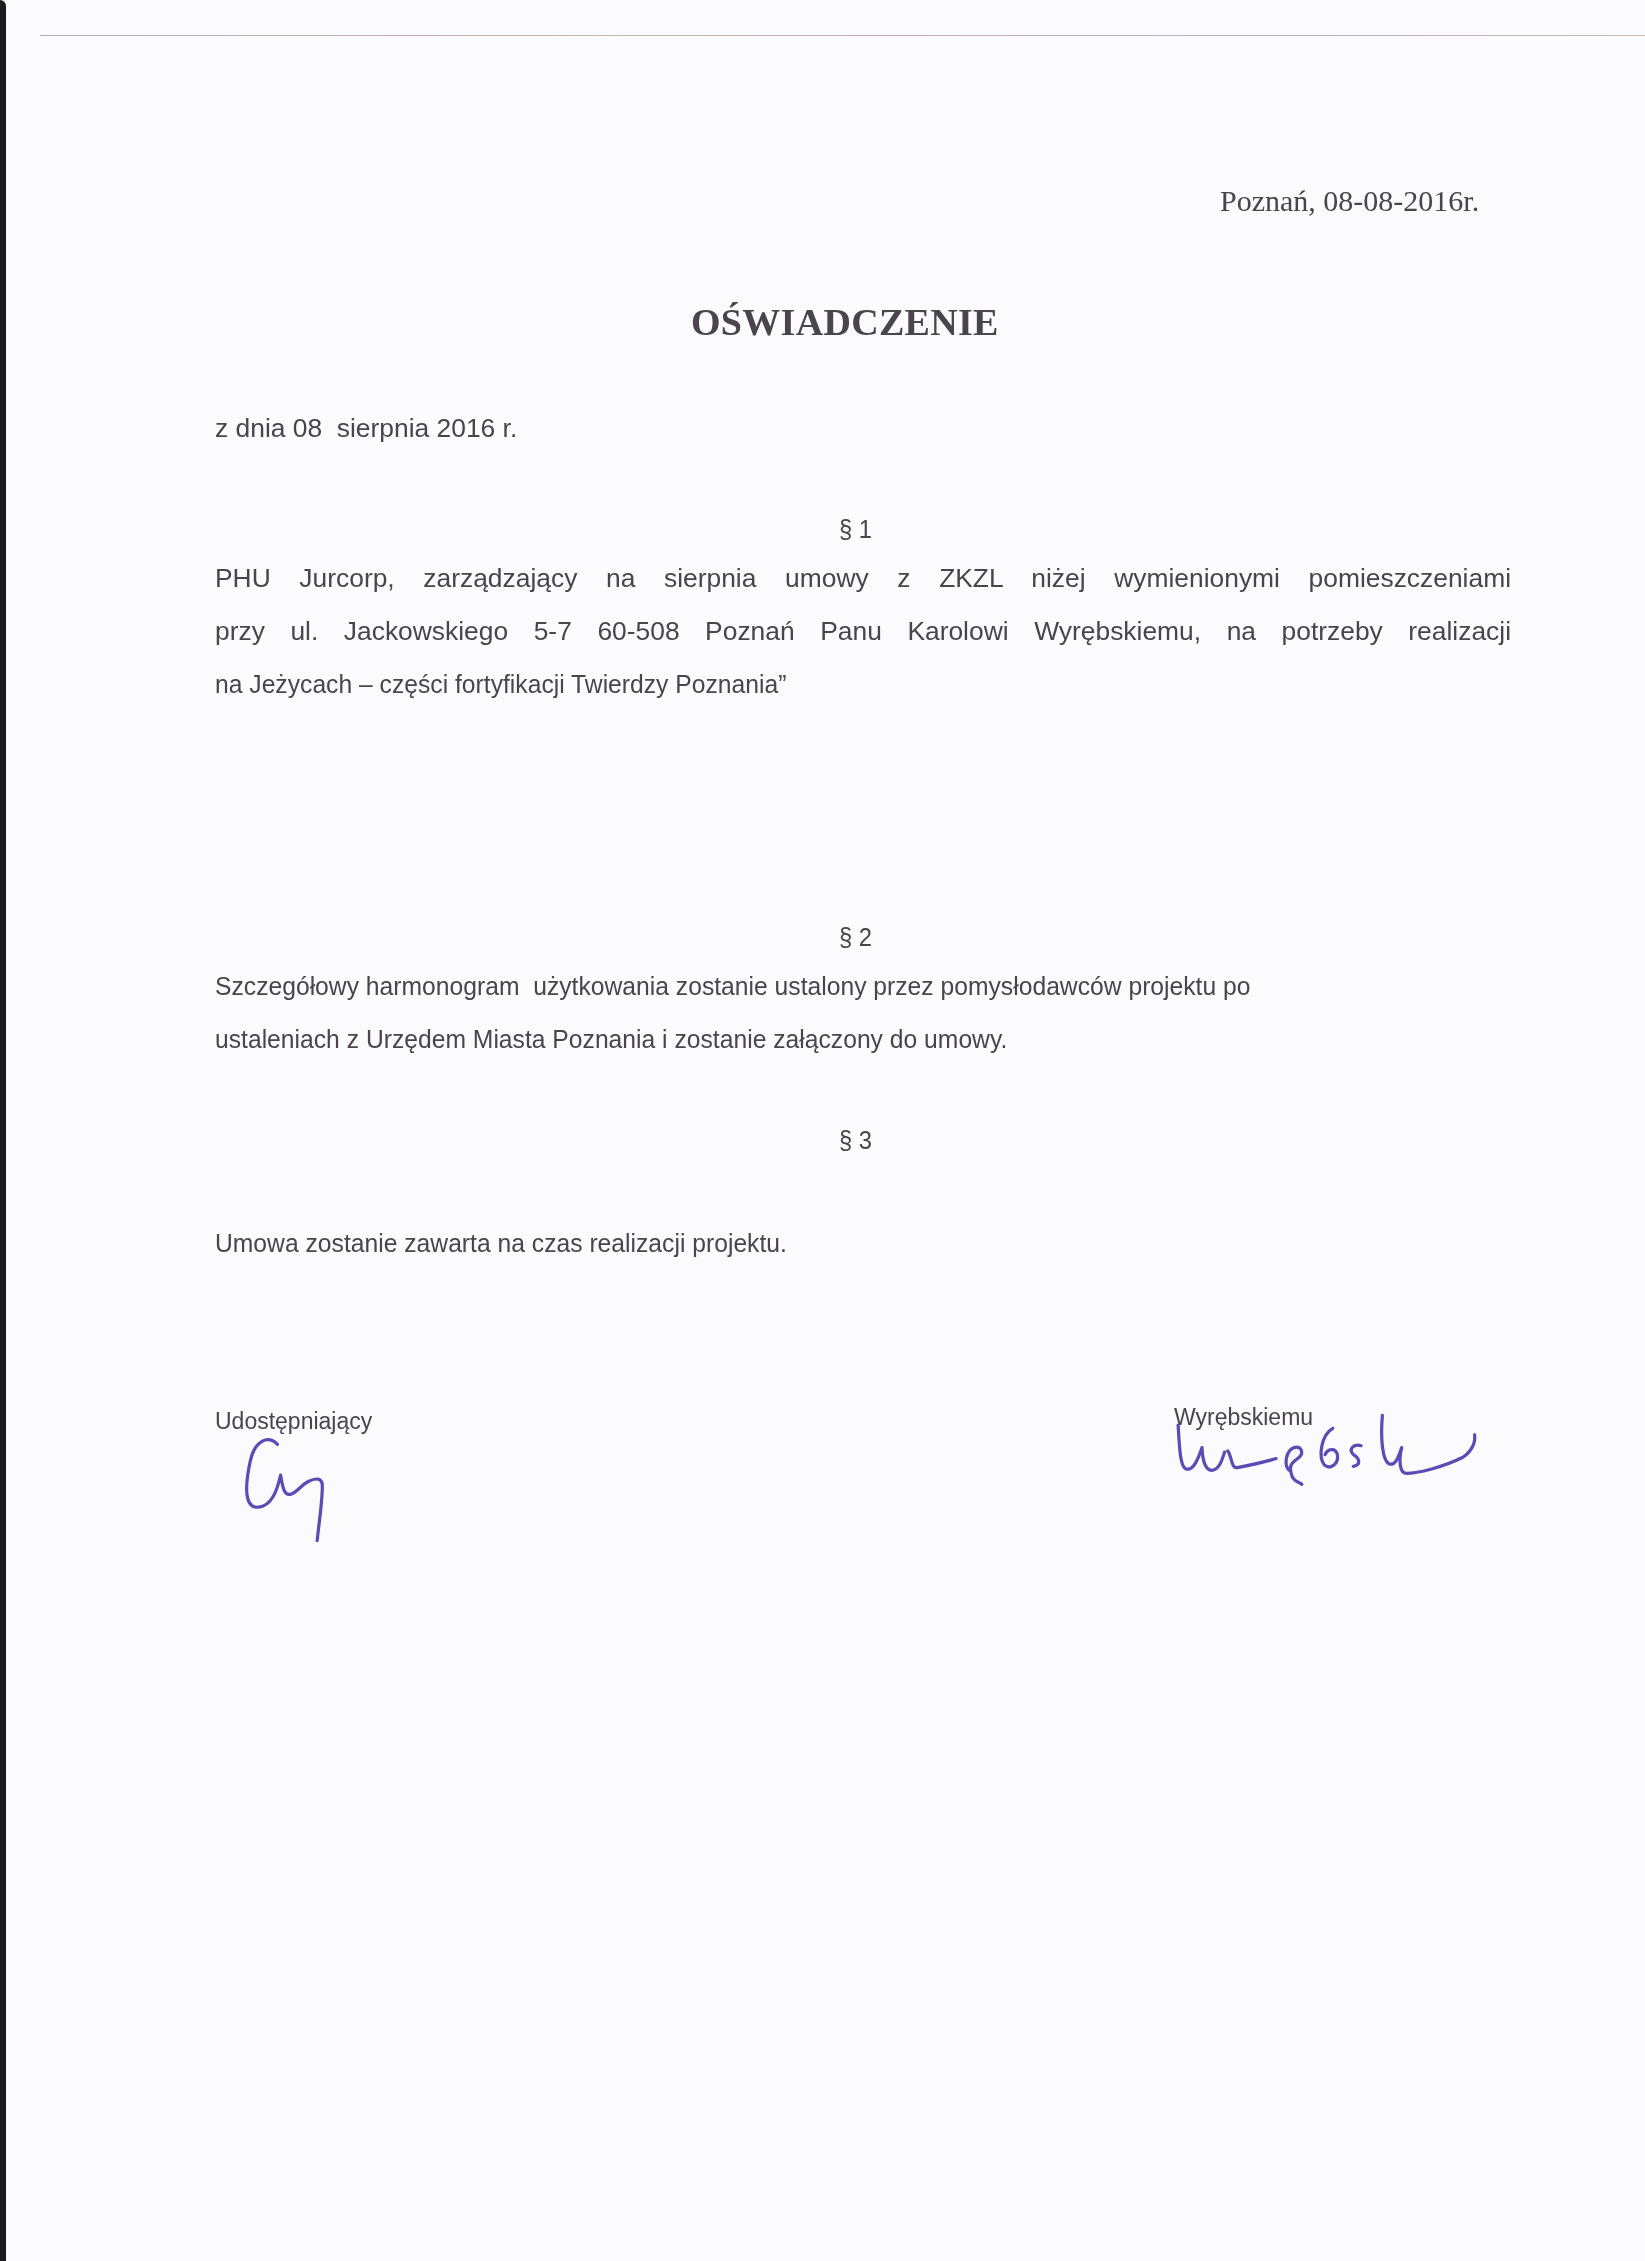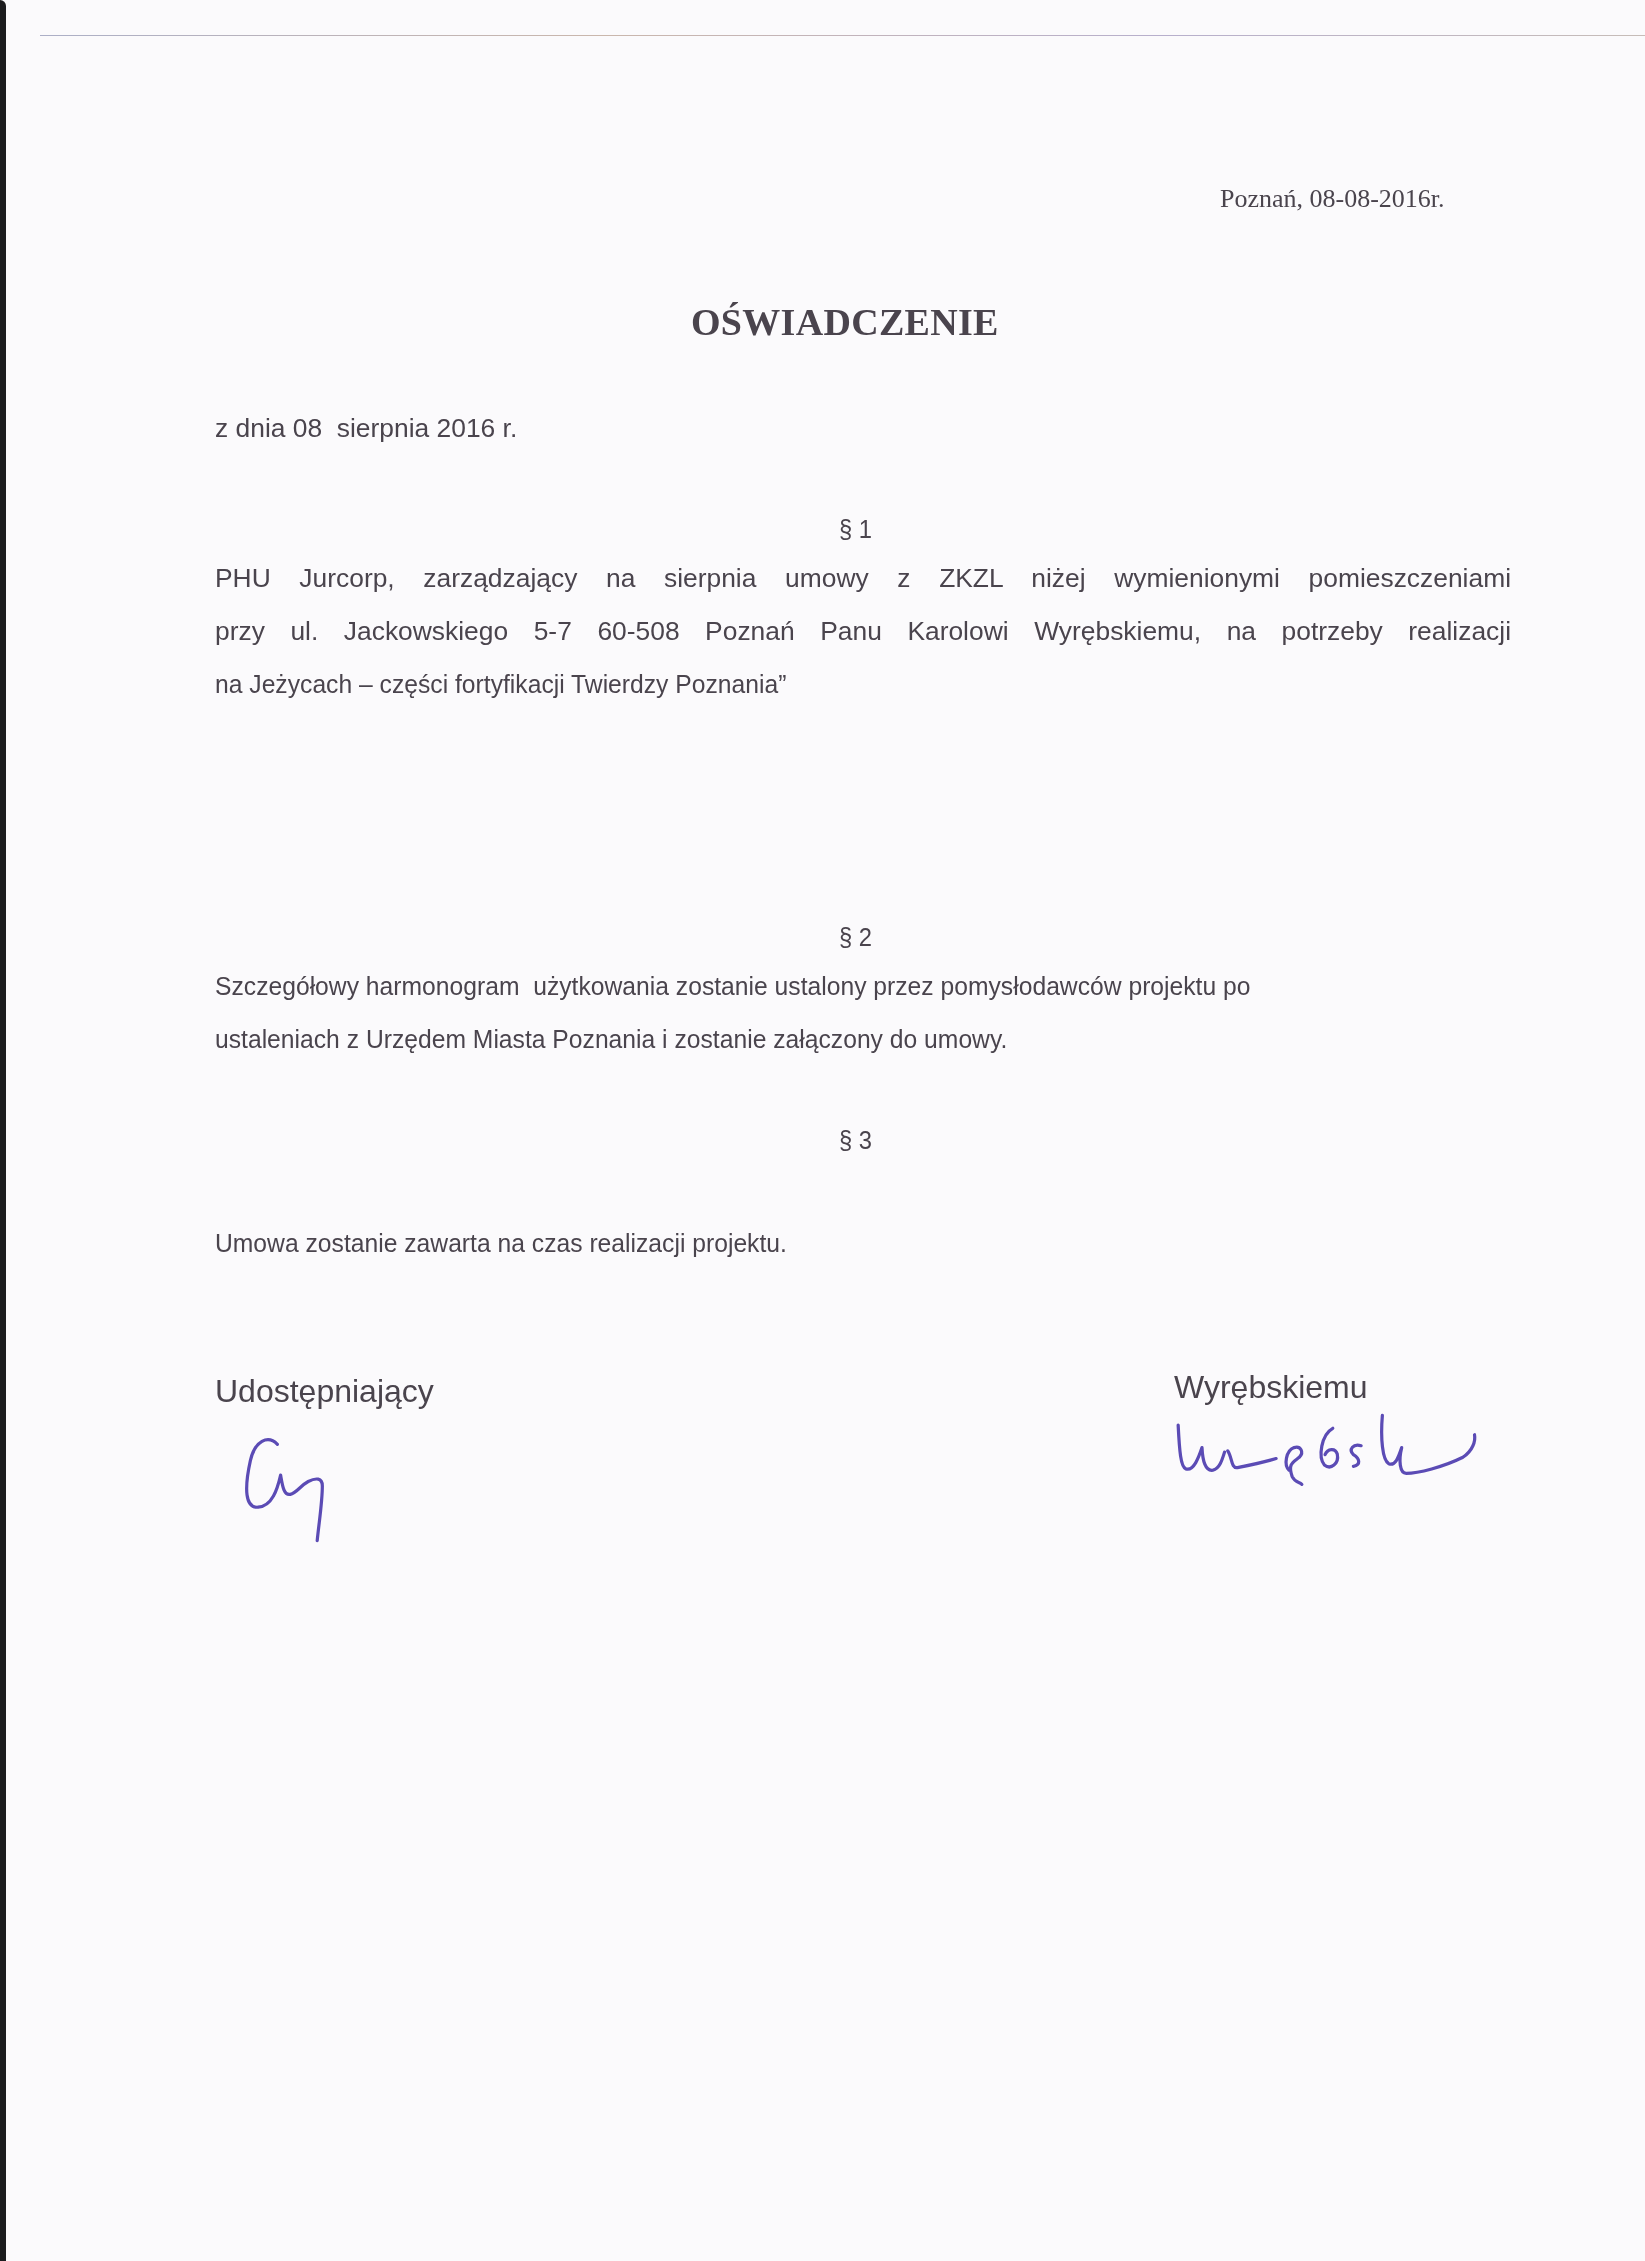--- a/index.html
+++ b/index.html
@@ -30,21 +30,21 @@
     }
     .serif {
       font-family: "Liberation Serif", "DejaVu Serif", serif;
     }
     .sans {
       font-family: "Liberation Sans", "DejaVu Sans", sans-serif;
     }
     .date-place {
       position: absolute;
       left: 1220px; top: 184px;
-      font-size: 26px;
+      font-size: 30px;
       letter-spacing: 0px;
       white-space: nowrap;
     }
     .doc-title {
       position: absolute;
       left: 691px; top: 300px;
       font-size: 38px;
       font-weight: bold;
       white-space: nowrap;
       letter-spacing: 0.3px;
@@ -88,22 +88,23 @@
     #s1-body .line.just { transform: none; }
 
     #s2-body { top: 960px; }
     #s2-body .line { transform: scaleX(0.935); }
 
     #s3-body { top: 1217px; }
     #s3-body .line { transform: scaleX(0.935); }
 
     .sig-label {
       position: absolute;
-      font-size: 32px;
+      font-size: 23px;
       white-space: nowrap;
+      margin-top: 35px;
     }
     #label-left { left: 215px; top: 1373px; }
     #label-right { left: 1174px; top: 1369px; }
 
     .signature {
       position: absolute;
     }
     #sig-left { left: 232px; top: 1425px; width: 155px; height: 122px; }
     #sig-right { left: 1173px; top: 1412px; width: 335px; height: 97px; }
     .signature path {

